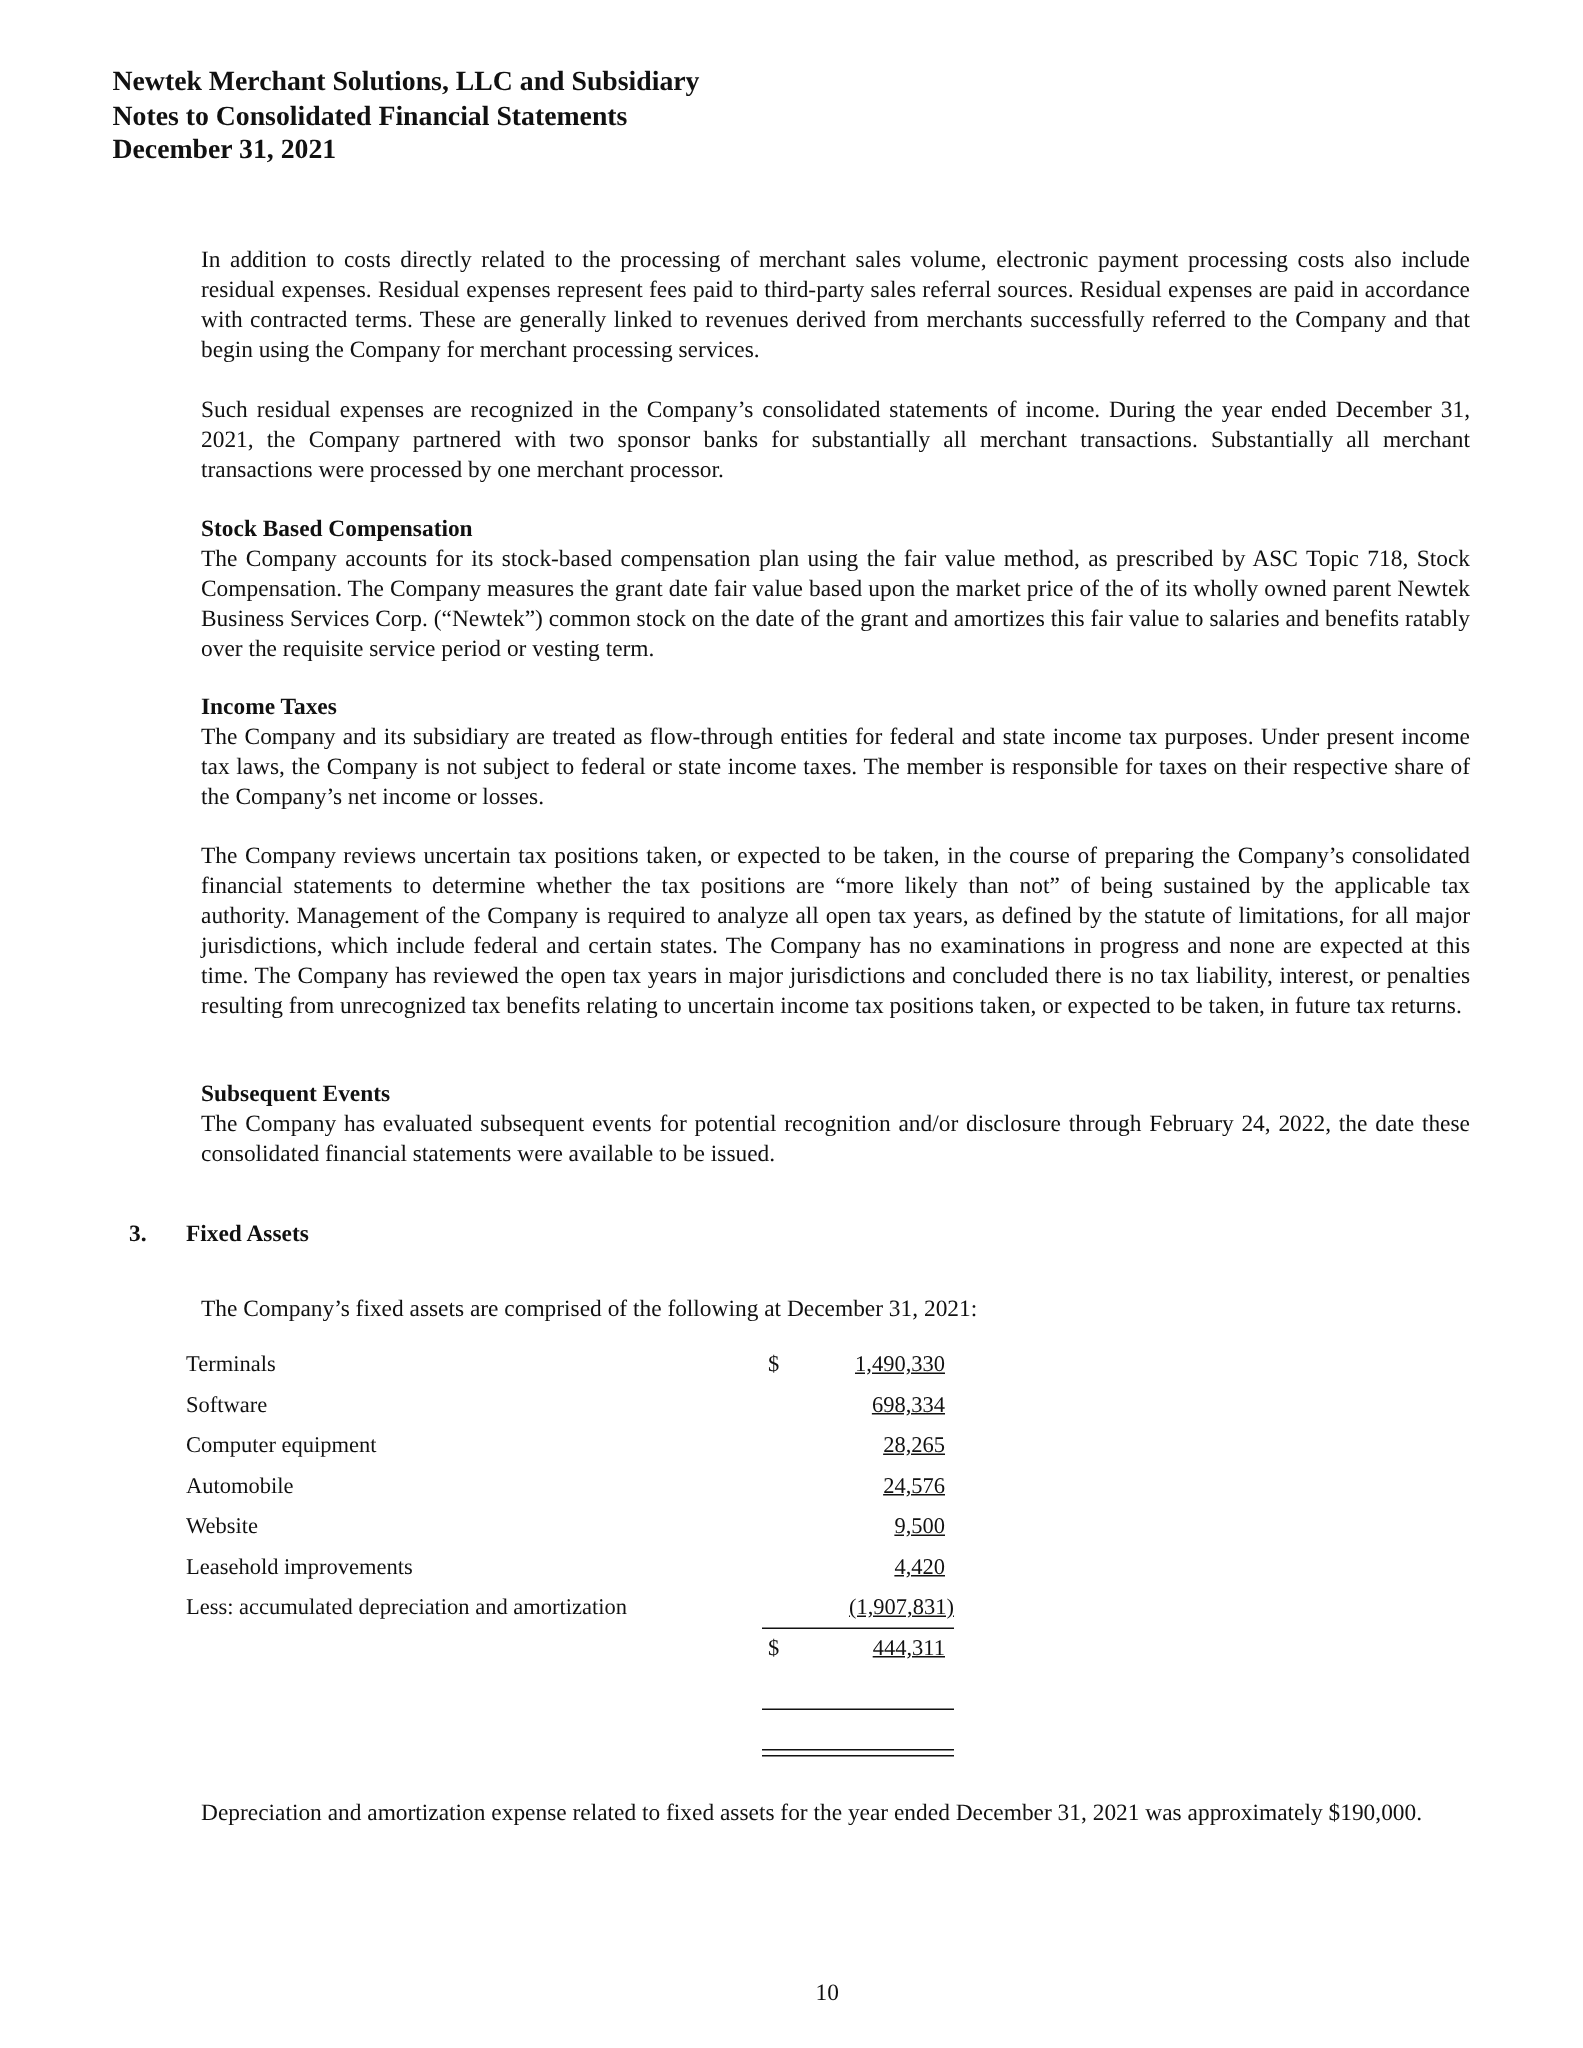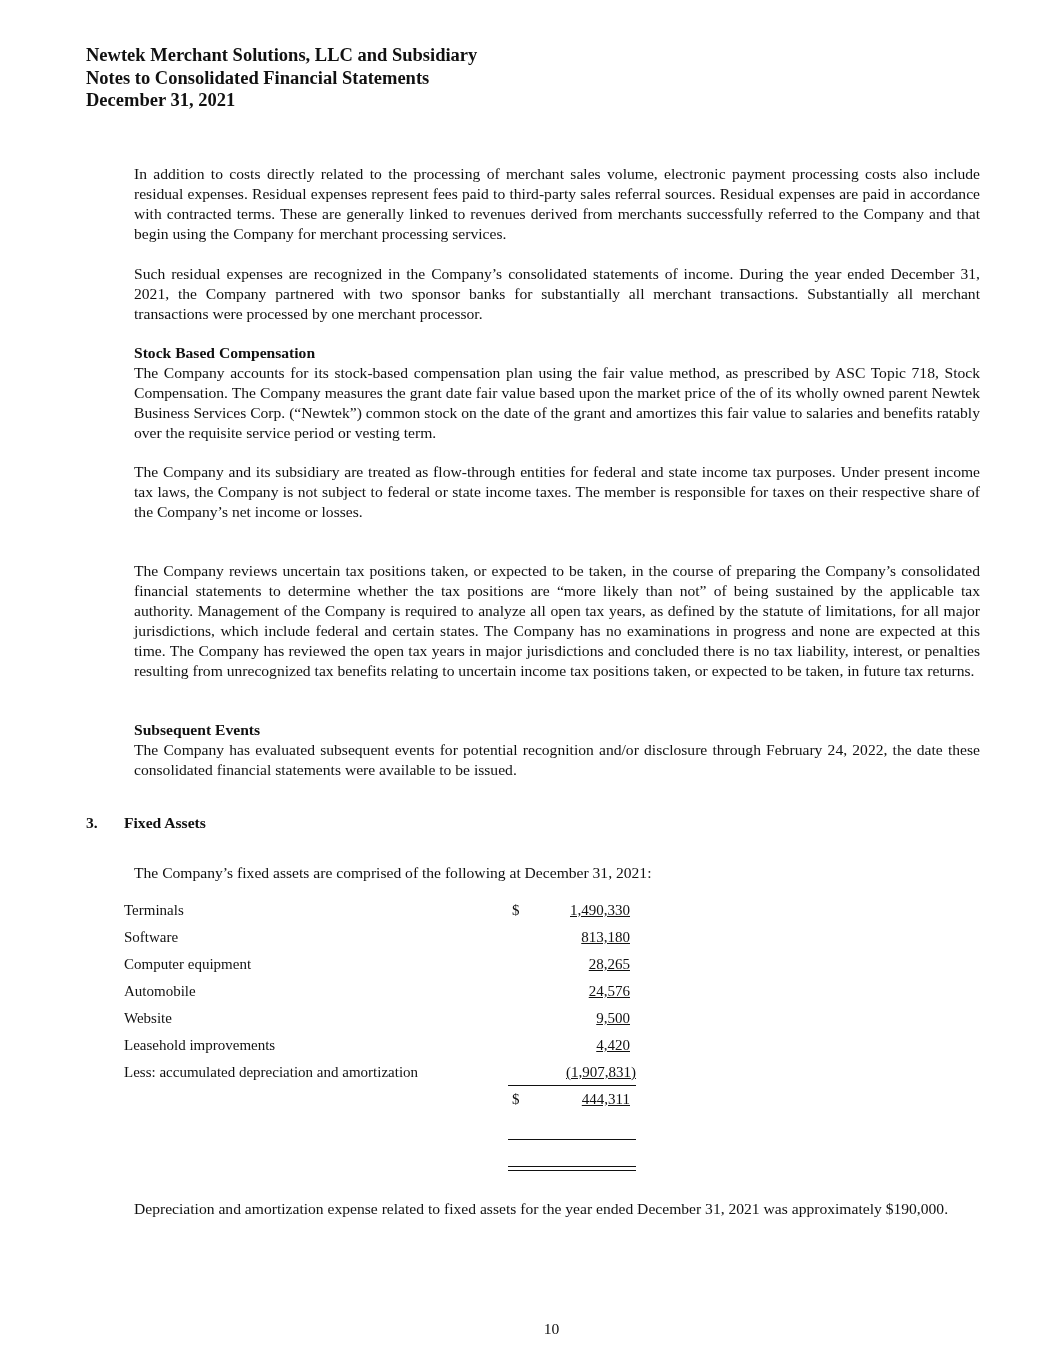--- a/index.html
+++ b/index.html
@@ -10,21 +10,21 @@
     body {
       width: 1055px;
       height: 1365px;
       position: relative;
       overflow: hidden;
       font-family: "Liberation Serif", "DejaVu Serif", serif;
       color: #111111;
     }
     .header {
       position: absolute;
-      left: 86px;
+      left: 75px;
       top: 44px;
       font-weight: bold;
       font-size: 18.5px;
       line-height: 22.5px;
     }
     .header div { white-space: nowrap; }
     .para {
       position: absolute;
       left: 124px;
       width: 846px;
@@ -116,20 +116,21 @@
 <p class="para" style="top:154px;">In addition to costs directly related to the processing of merchant sales volume, electronic payment processing costs also include residual expenses. Residual expenses represent fees paid to third-party sales referral sources. Residual expenses are paid in accordance with contracted terms. These are generally linked to revenues derived from merchants successfully referred to the Company and that begin using the Company for merchant processing services.</p>
 
 <p class="para" style="top:254px;">Such residual expenses are recognized in the Company’s consolidated statements of income. During the year ended December 31, 2021, the Company partnered with two sponsor banks for substantially all merchant transactions. Substantially all merchant transactions were processed by one merchant processor.</p>
 
 <div class="para" style="top:333px;">
   <span class="subhead">Stock Based Compensation</span>
   <span>The Company accounts for its stock-based compensation plan using the fair value method, as prescribed by ASC Topic 718, Stock Compensation. The Company measures the grant date fair value based upon the market price of the of its wholly owned parent Newtek Business Services Corp. (“Newtek”) common stock on the date of the grant and amortizes this fair value to salaries and benefits ratably over the requisite service period or vesting term.</span>
 </div>
 
 <div class="para" style="top:452px;">
+  <span class="subhead">Income Taxes</span>
   <span>The Company and its subsidiary are treated as flow-through entities for federal and state income tax purposes. Under present income tax laws, the Company is not subject to federal or state income taxes. The member is responsible for taxes on their respective share of the Company’s net income or losses.</span>
 </div>
 
 <p class="para" style="top:551px;">The Company reviews uncertain tax positions taken, or expected to be taken, in the course of preparing the Company’s consolidated financial statements to determine whether the tax positions are “more likely than not” of being sustained by the applicable tax authority. Management of the Company is required to analyze all open tax years, as defined by the statute of limitations, for all major jurisdictions, which include federal and certain states. The Company has no examinations in progress and none are expected at this time. The Company has reviewed the open tax years in major jurisdictions and concluded there is no tax liability, interest, or penalties resulting from unrecognized tax benefits relating to uncertain income tax positions taken, or expected to be taken, in future tax returns.</p>
 
 <div class="para" style="top:710px;">
   <span class="subhead">Subsequent Events</span>
   <span>The Company has evaluated subsequent events for potential recognition and/or disclosure through February 24, 2022, the date these consolidated financial statements were available to be issued.</span>
 </div>
 
@@ -139,21 +140,21 @@
 <p class="para" style="top:853px;">The Company’s fixed assets are comprised of the following at December 31, 2021:</p>
 
 <div class="table">
   <div class="row">
     <span class="label">Terminals</span>
     <span class="dollar">$</span>
     <span class="amount">1,490,330</span>
   </div>
   <div class="row">
     <span class="label">Software</span>
-    <span class="amount">813,180</span>
+    <span class="amount">698,334</span>
   </div>
   <div class="row">
     <span class="label">Computer equipment</span>
     <span class="amount">28,265</span>
   </div>
   <div class="row">
     <span class="label">Automobile</span>
     <span class="amount">24,576</span>
   </div>
   <div class="row">

